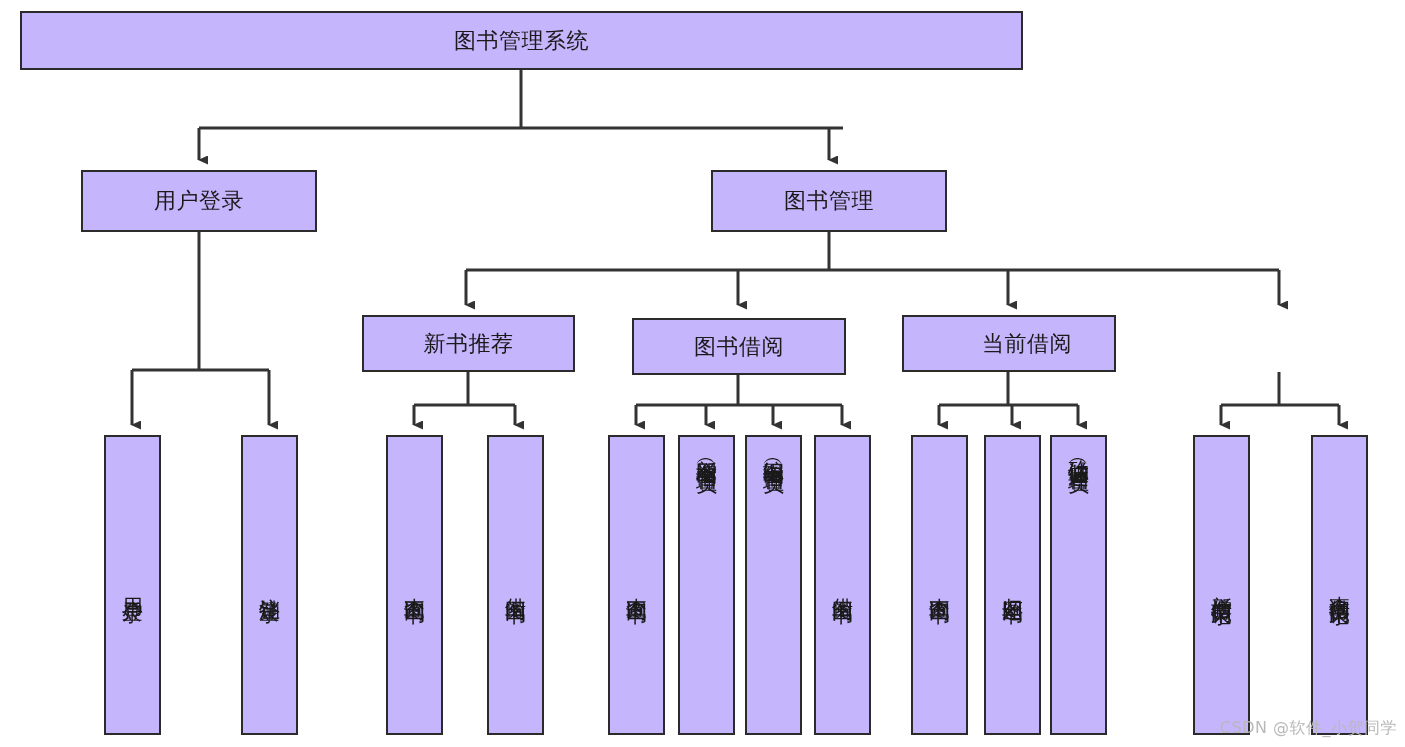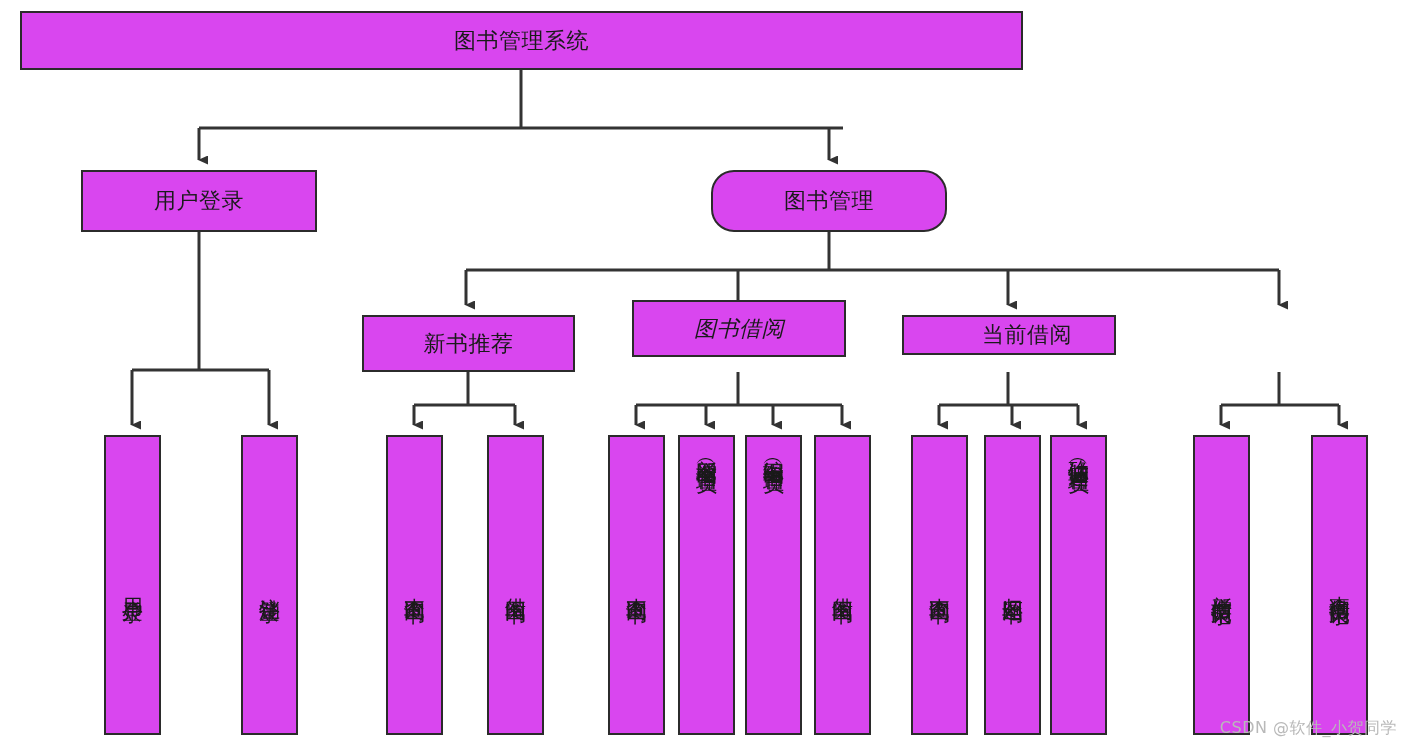--- a/index.html
+++ b/index.html
@@ -23,21 +23,21 @@
     position: absolute;
     top: 0;
     left: 0;
     width: 1405px;
     height: 747px;
     pointer-events: none;
   }
   .node {
     position: absolute;
     box-sizing: border-box;
-    background: #d946ef;
+    background: #c4b5fd;
     border: 2px solid #2b2b2b;
     display: flex;
     align-items: center;
     justify-content: center;
     color: #1a1a1a;
   }
   .node .label {
     display: block;
     text-align: center;
     line-height: 1.18;
@@ -128,31 +128,31 @@
     </g>
   </svg>
 
   <div class="node horizontal" id="node-root" style="left:20px; top:11px; width:1003px; height:59px;">
     <span class="label">图书管理系统</span>
   </div>
 
   <div class="node horizontal" style="left:81px; top:170px; width:236px; height:62px;">
     <span class="label">用户登录</span>
   </div>
-  <div class="node horizontal" style="left:711px; top:170px; width:236px; height:62px;border-radius:23px;">
+  <div class="node horizontal" style="left:711px; top:170px; width:236px; height:62px;">
     <span class="label">图书管理</span>
   </div>
 
   <div class="node horizontal" style="left:362px; top:315px; width:213px; height:57px;justify-content:center;">
     <span class="label">新书推荐</span>
   </div>
-  <div class="node horizontal" style="left:632px; top:300px; width:214px; height:57px;font-style:italic;">
+  <div class="node horizontal" style="left:632px; top:318px; width:214px; height:57px;">
     <span class="label">图书借阅</span>
   </div>
-  <div class="node horizontal" style="left:902px; top:315px; width:214px; height:40px;padding-left:36px;">
+  <div class="node horizontal" style="left:902px; top:315px; width:214px; height:57px;padding-left:36px;">
     <span class="label">当前借阅</span>
   </div>
 
   <div class="node vertical centered" style="left:104px; top:435px; width:57px; height:300px;">
     <span class="label">用户登录</span>
   </div>
   <div class="node vertical centered" style="left:241px; top:435px; width:57px; height:300px;">
     <span class="label">注销登录</span>
   </div>
   <div class="node vertical centered" style="left:386px; top:435px; width:57px; height:300px;">

